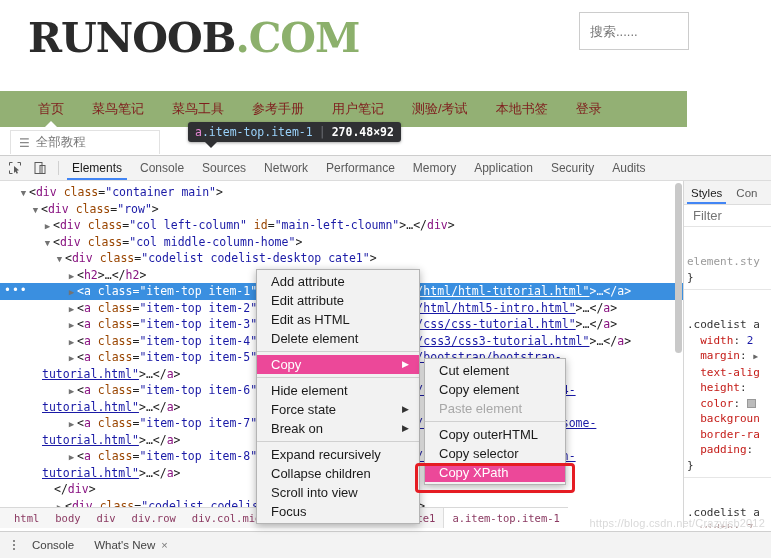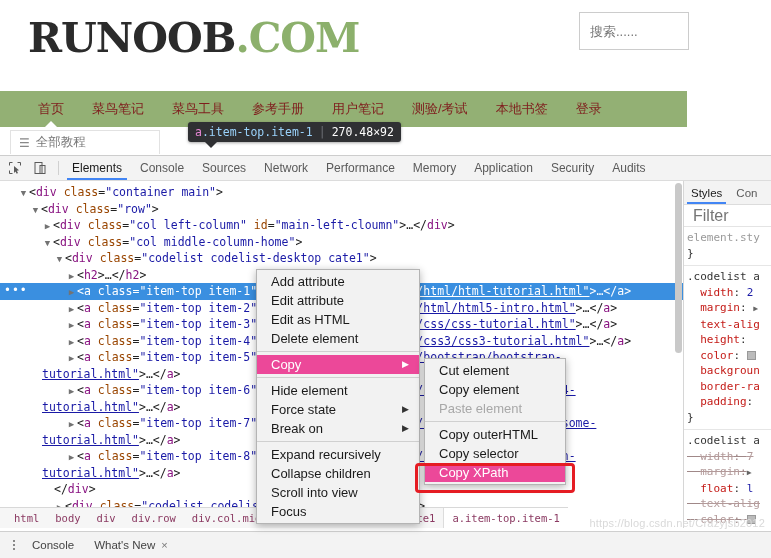--- a/index.html
+++ b/index.html
@@ -65,21 +65,21 @@
     position:absolute; left:188px; top:122px; z-index:60;
     background:#2f3033; color:#fff;
     border-radius:3px; padding:3px 7px;
     font-family:"DejaVu Sans Mono", monospace; font-size:11.5px;
     white-space:nowrap; display:flex; align-items:center; gap:6px;
     box-shadow:0 1px 3px rgba(0,0,0,.35);
   }
   .elem-badge .tag { color:#e887d6; }
   .elem-badge .cls { color:#9ad2fb; }
   .elem-badge .sep { color:#6d7075; }
-  .elem-badge .dims { color:#ffffff; }
+  .elem-badge .dims { color:#ffffff;font-weight:bold; }
   .elem-badge::after {
     content:""; position:absolute; left:16px; bottom:-6px;
     border-left:7px solid transparent; border-right:7px solid transparent;
     border-top:7px solid #2f3033;
   }
 
   
   #devtools {
     position:absolute; left:0; top:155px; width:771px; height:403px;
     background:#ffffff; border-top:1px solid #cdcdcd;
@@ -164,28 +164,28 @@
     display:flex; align-items:center; position:relative; white-space:nowrap; cursor:default;
   }
   .styles-tab.active { color:#1a1a1a; }
   .styles-tab.active::after { content:""; position:absolute; left:3px; right:3px; bottom:0; height:2px; background:#4285f4; }
 
   .filter-row {
     height:22px; border-bottom:1px solid #e4e4e4; display:flex; align-items:center;
     padding-left:7px; background:#fff;
   }
   .filter-row input {
-    border:0; outline:0; font-size:16px; color:#9a9a9a; width:100%;
+    border:0; outline:0; font-size:13px; color:#9a9a9a; width:100%;
     font-family:"Liberation Sans", sans-serif;
   }
 
   .css-block {
     font-family:"DejaVu Sans Mono", monospace; font-size:11px; line-height:15.5px;
     padding:3px 0 4px 3px; border-bottom:1px solid #e6e6e6; color:#333;
-    white-space:nowrap; overflow:hidden;
+    white-space:nowrap; overflow:hidden;margin-top:24px;
   }
   .sel { color:#333; }
   .prop { color:#c41a16; }
   .pval { color:#1a1aa6; }
   .muted { color:#9a9a9a; }
   .strike { text-decoration:line-through; color:#a08888; }
   .strike .prop, .strike .pval { color:#b39a9a; text-decoration:line-through; }
   .swatch { display:inline-block; width:9px; height:9px; border:1px solid #999; background:#bbb; vertical-align:-1px; }
   .arrow-tri { display:inline-block; color:#666; font-size:8px; }
 

